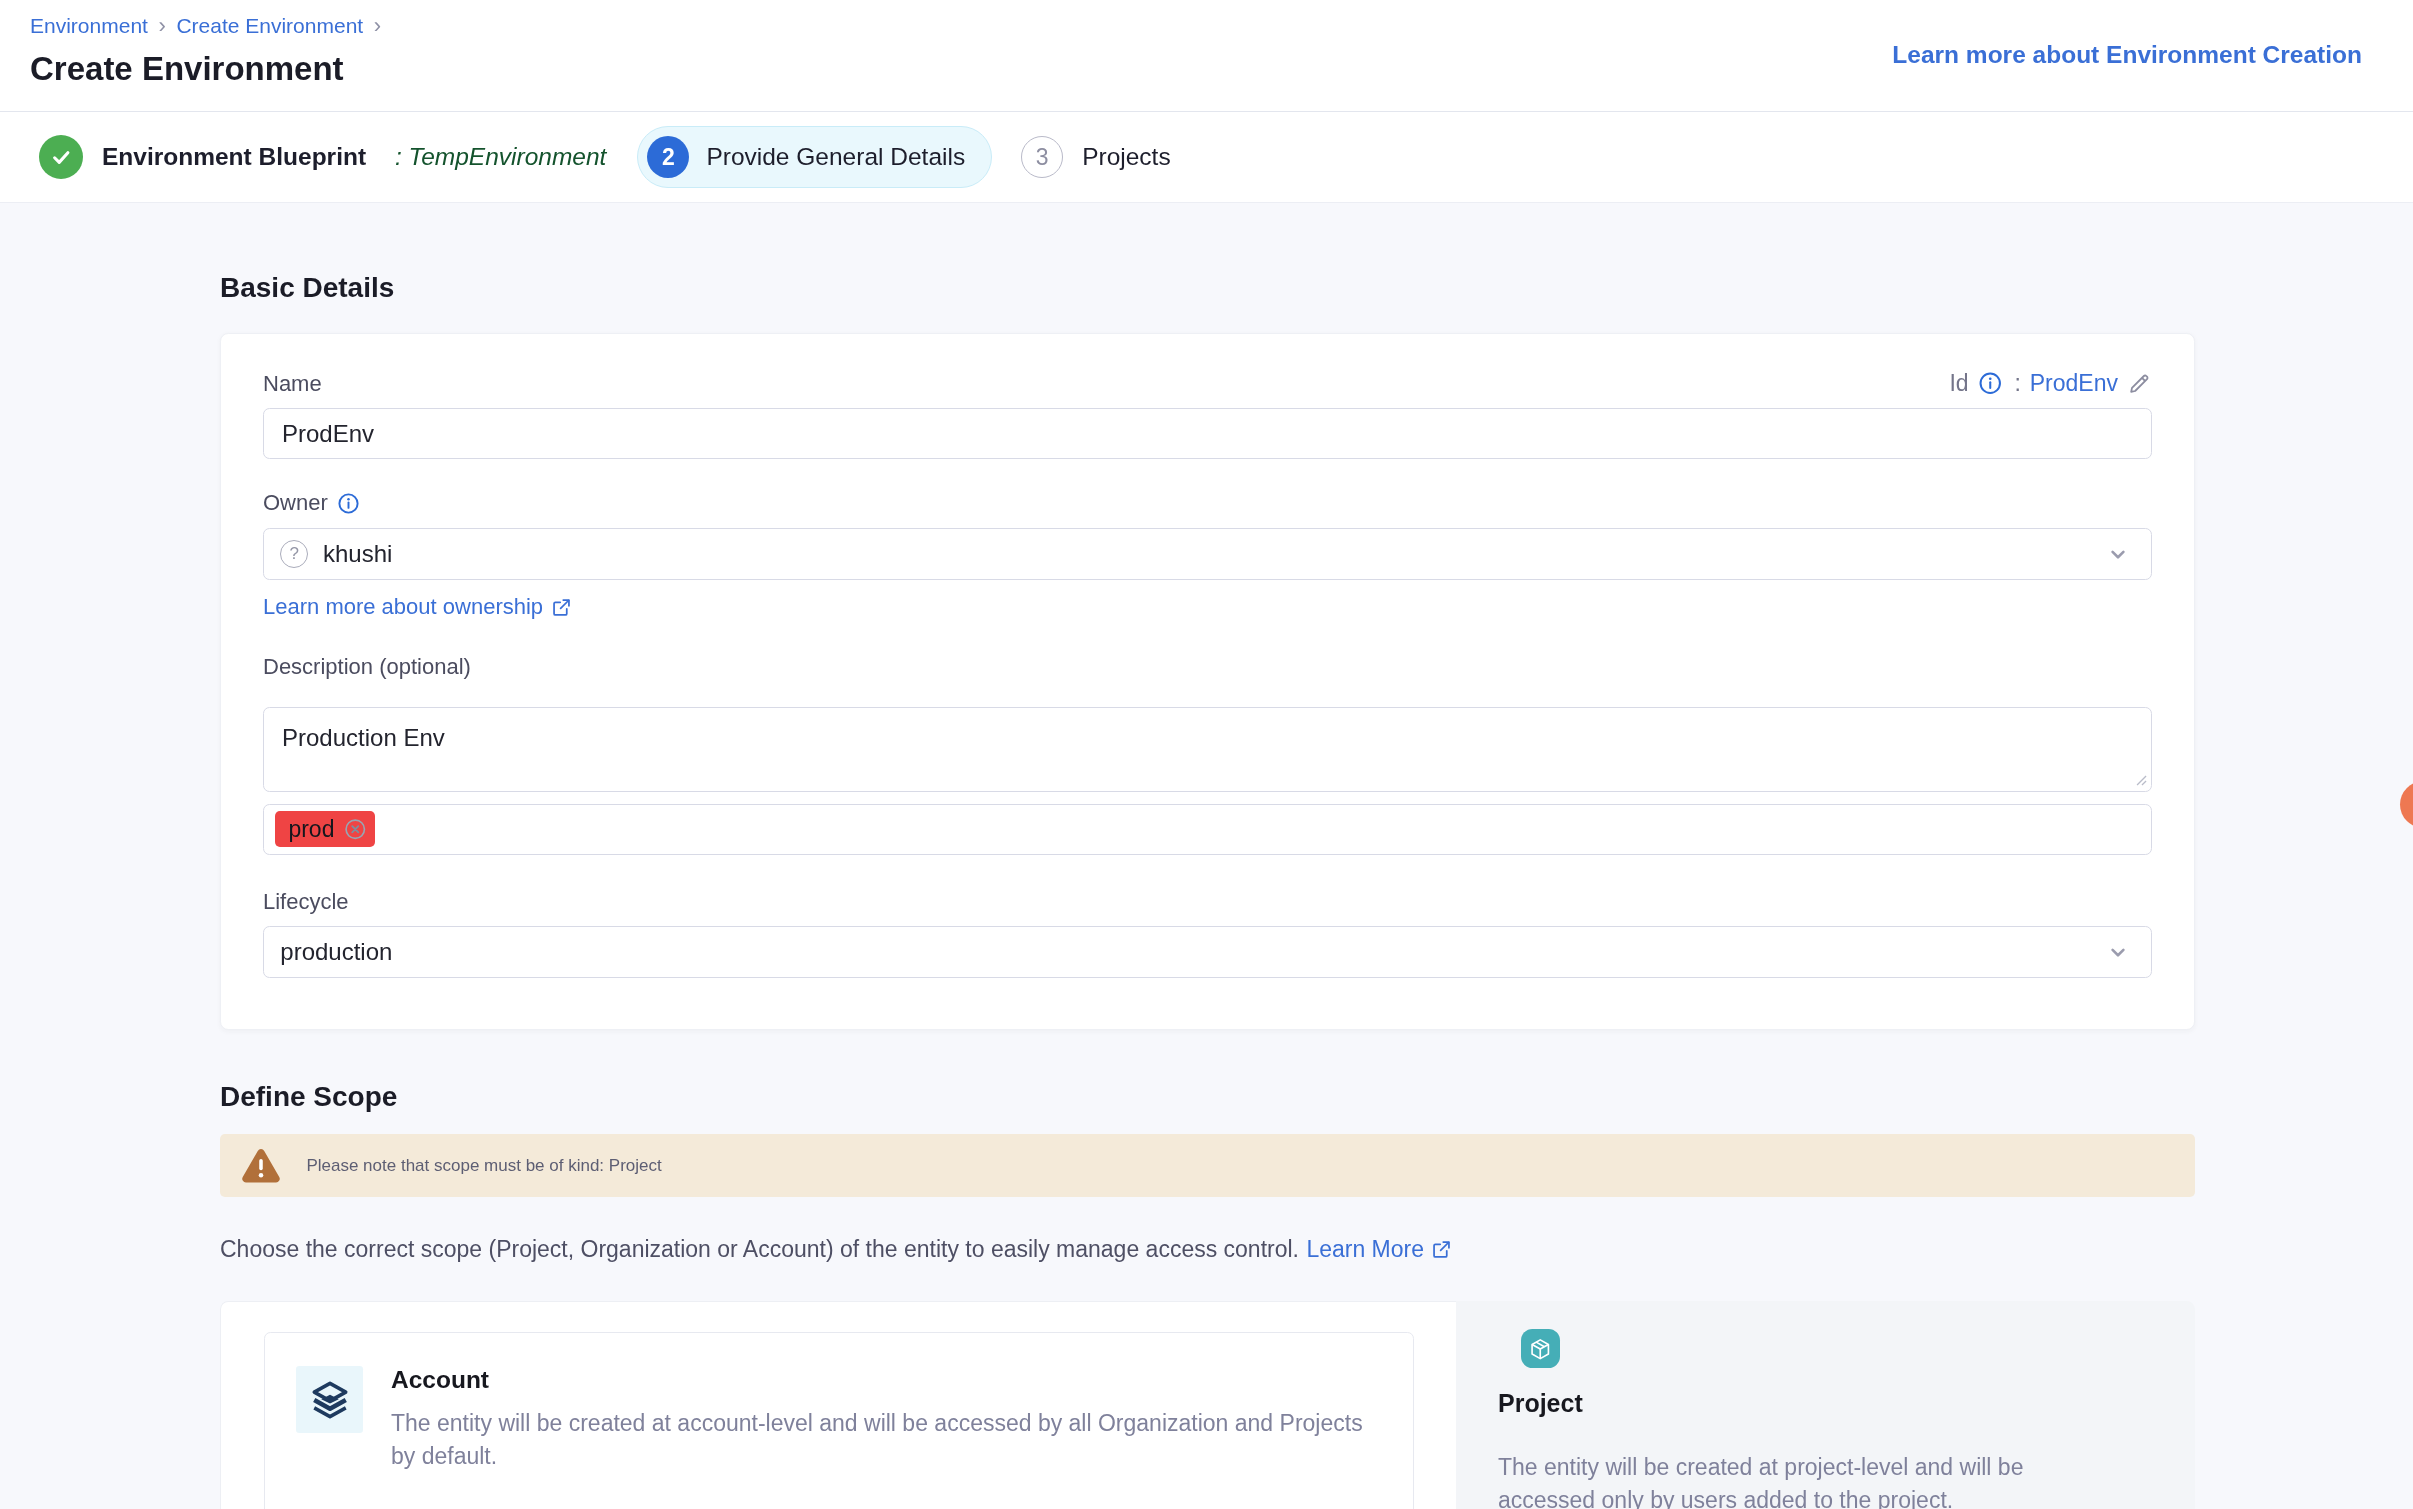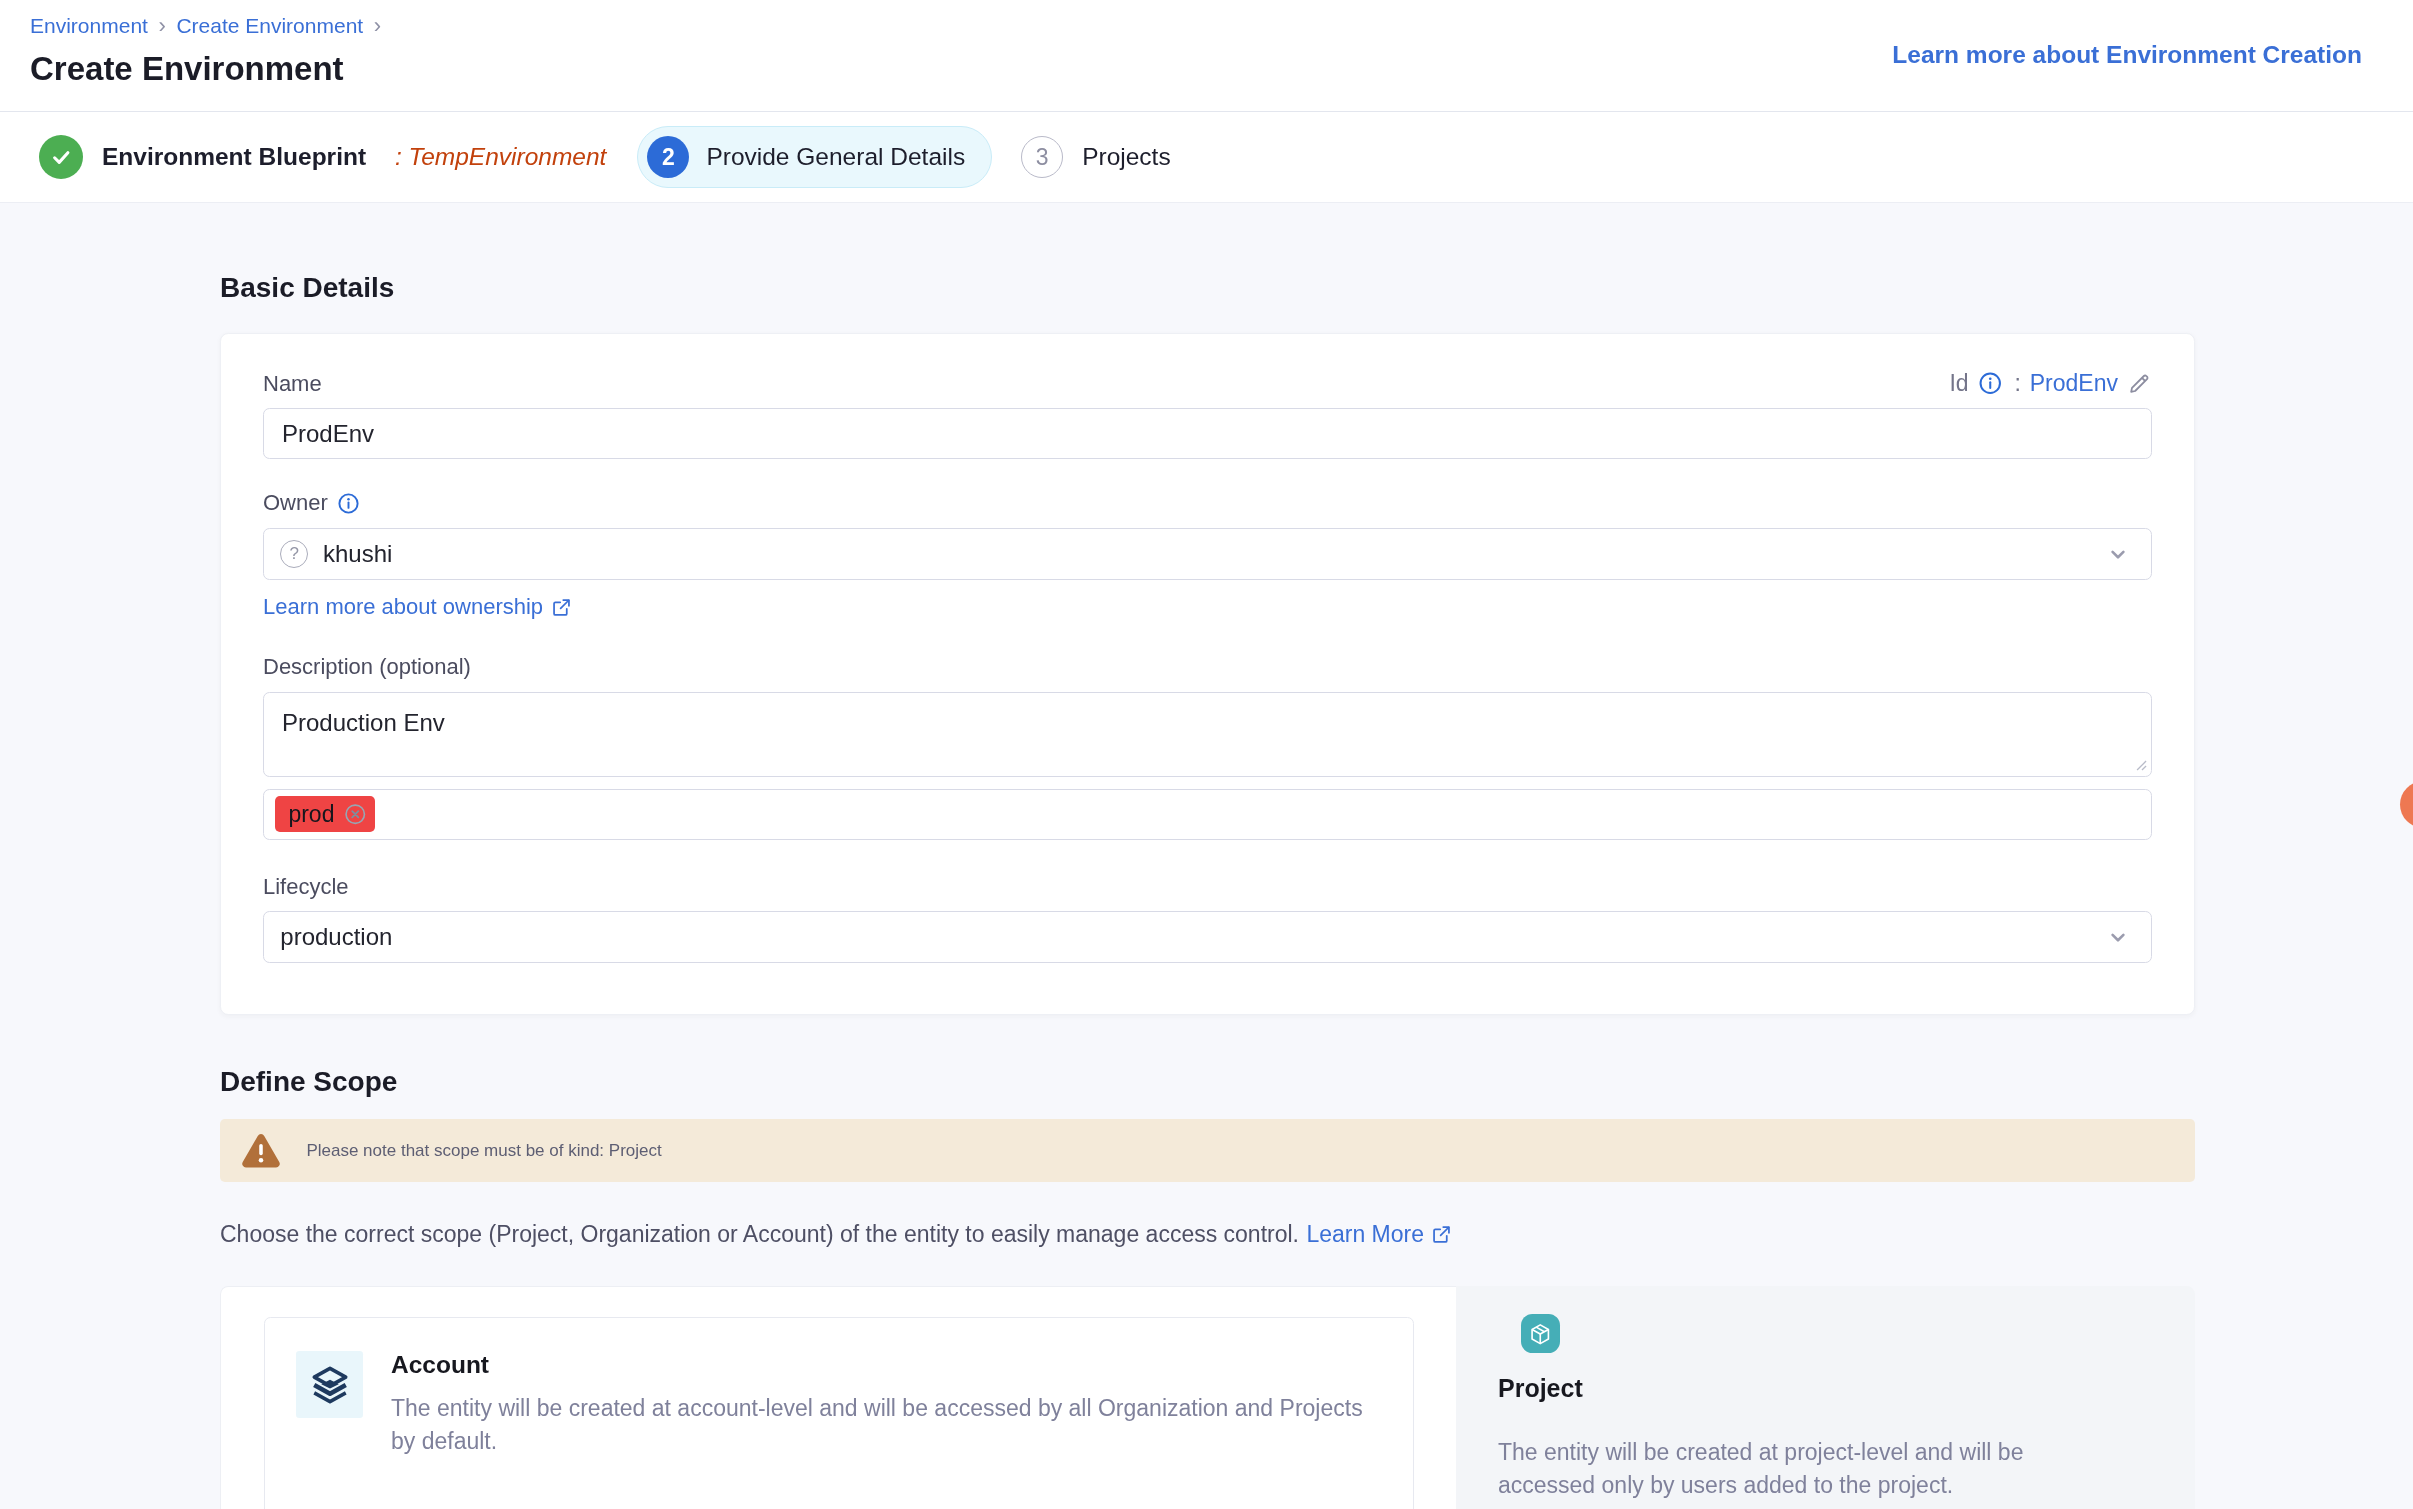--- a/index.html
+++ b/index.html
@@ -27,21 +27,21 @@
     background:#fff; height:91px; display:flex; align-items:center;
     padding-left:39px; border-bottom:0.8px solid #eceef4;
   }
   .step { display:flex; align-items:center; }
   .step-done { gap:19px; margin-right:31px; }
   .circle-done {
     width:44px; height:44px; border-radius:50%; background:#4cae52;
     display:flex; align-items:center; justify-content:center; flex:0 0 auto;
   }
   .step-label { font-size:24.5px; font-weight:600; color:#1d1e2c; white-space:nowrap; }
-  .step-value { font-size:24.5px; font-style:italic; color:#c2410c; margin-left:9.8px; white-space:nowrap; }
+  .step-value { font-size:24.5px; font-style:italic; color:#14532d; margin-left:9.8px; white-space:nowrap; }
   .step-pill {
     background:#e9f8fd; border:1.6px solid #c9ecf8; border-radius:33px;
     height:62px; padding:0 26px 0 9px; gap:17px; margin-right:29px;
   }
   .circle-num {
     width:42px; height:42px; border-radius:50%; display:flex; align-items:center;
     justify-content:center; font-size:23px; flex:0 0 auto;
   }
   .circle-active { background:#2c6bd7; color:#fff; font-weight:700; }
   .circle-pending { background:#fff; border:1.6px solid #b9bac9; color:#8d8ea1; font-weight:400; }
@@ -74,21 +74,21 @@
     display:flex; align-items:center; padding:0 19.6px 0 16.3px; gap:14.7px; background:#fff; cursor:pointer;
   }
   .q-circle {
     width:28px; height:28px; border-radius:50%; border:1.6px solid #aaacbb;
     color:#9496a6; font-size:17px; display:flex; align-items:center; justify-content:center; flex:0 0 auto;
   }
   .select-text { font-size:24px; color:#23242e; }
   .chev { margin-left:auto; flex:0 0 auto; }
   .link-row { margin-top:14.7px; display:flex; align-items:center; gap:8.2px; font-size:22px; color:#3a6fd6; cursor:pointer; width:fit-content; }
   .mt-field { margin-top:34px; }
-  .textarea-wrap { position:relative; margin-top:12px; }
+  .textarea-wrap { position:relative; margin-top:27px; }
   .desc-area {
     width:100%; height:85px; border:0.8px solid #d8dae6; border-radius:6.5px;
     font-size:24px; color:#23242e; padding:14.7px 18px; resize:none; outline:none;
     font-family:"Liberation Sans", sans-serif; line-height:30px; display:block;
   }
   .resize-grip { position:absolute; right:4.1px; bottom:5.7px; }
   .tags-input {
     margin-top:11.4px; height:51px; border:0.8px solid #d8dae6; border-radius:6.5px;
     display:flex; align-items:center; padding:0 11.4px; background:#fff;
   }

